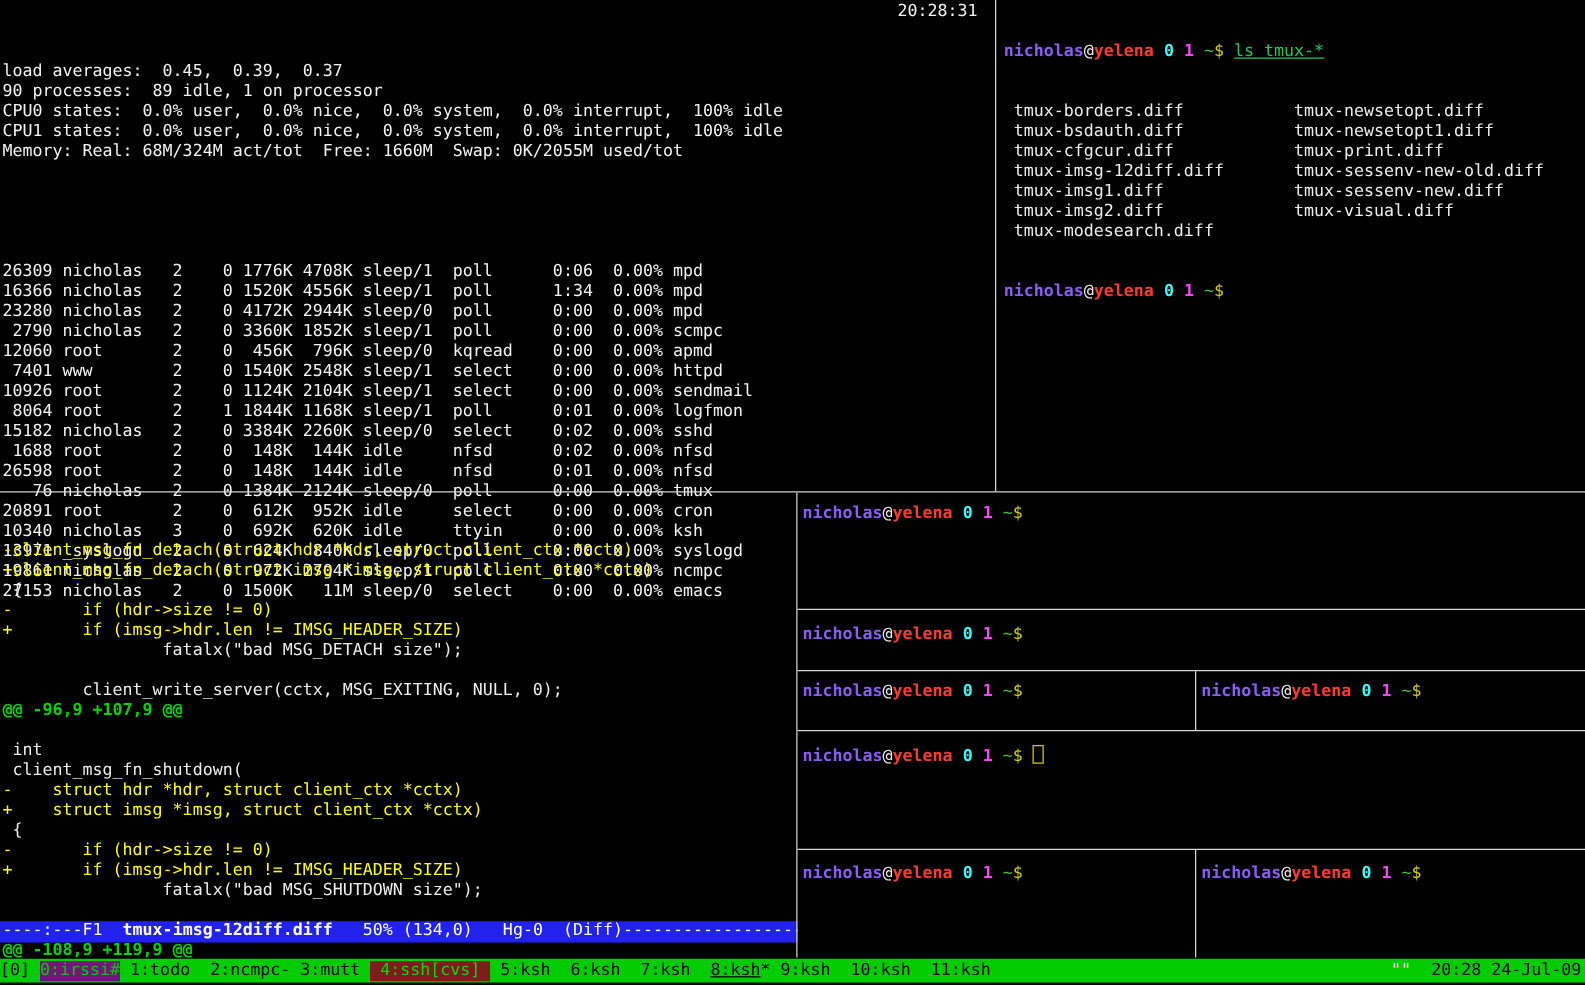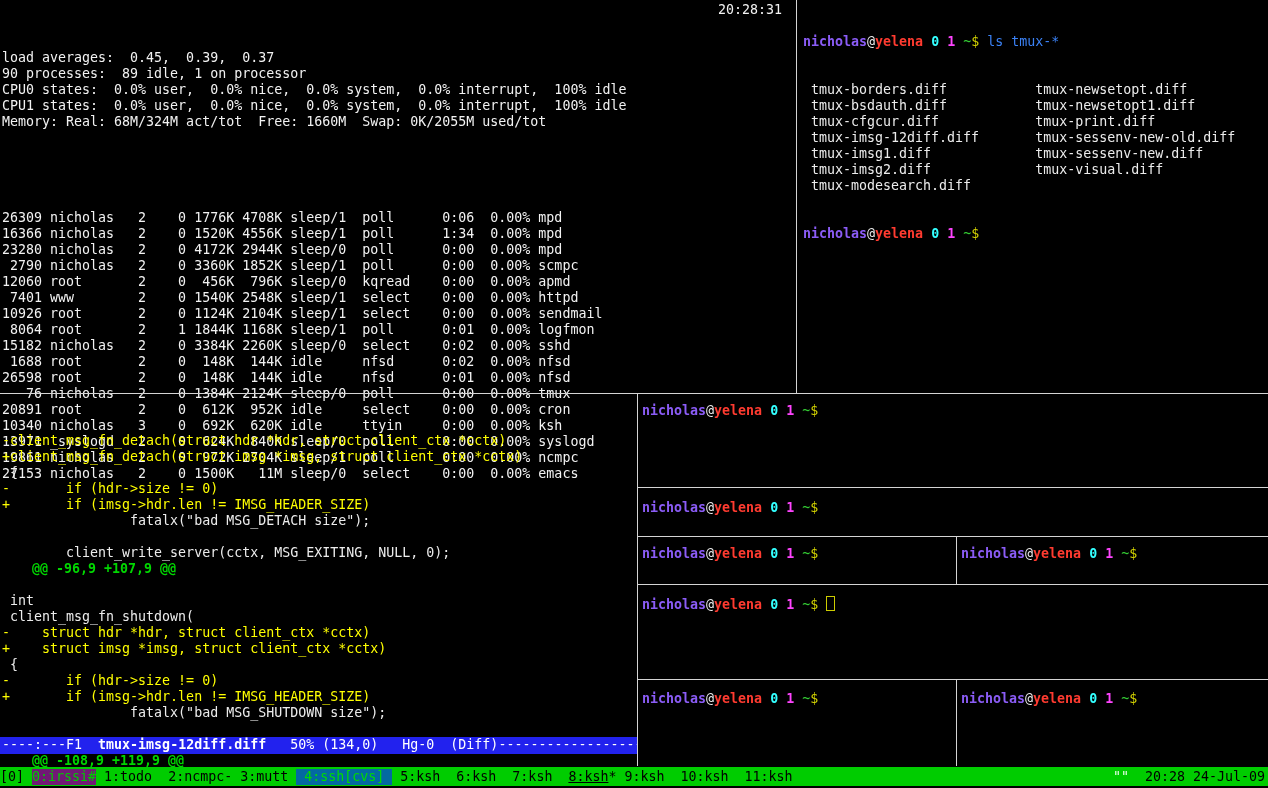--- a/index.html
+++ b/index.html
@@ -9,55 +9,55 @@
     color:#ececec;
   }
   .pane{position:absolute;white-space:pre;}
   .line{height:16px;white-space:pre;}
   .blank{height:16px;}
   
   #top-pane{left:2px;top:2px;width:790px;color:#f2f2f2;}
   #top-clock{position:absolute;top:0;left:716px;color:#f2f2f2;}
   
   #tr-pane{left:803px;top:2px;width:462px;}
-  .cmd{margin-left:8px;color:#3b82f6;}
+  .cmd{margin-left:8px;color:#22c55e;text-decoration:underline;}
   .indent1{padding-left:8px;}
   
   .p-user{color:#8b5cf6;font-weight:bold;}
   .p-at{color:#ececec;}
   .p-host{color:#ff3b30;font-weight:bold;}
   .p-n1{color:#33ffff;font-weight:bold;}
   .p-n2{color:#ff44ff;font-weight:bold;}
   .p-tilde{color:#33cc33;}
   .p-dollar{color:#cfcf00;}
   
   #emacs-pane{left:2px;top:401px;width:632px;}
   .d-del,.d-add{color:#ffff00;font-weight:normal;}
   .d-ctx{color:#ececec;}
-  .d-hunk{color:#00d700;font-weight:bold;margin-left:30px;}
+  .d-hunk{color:#00d700;font-weight:bold;}
   #modeline{
     position:absolute;left:-2px;top:336px;width:636px;height:17px;
     background:#2222ee;color:#ffffff;overflow:hidden;white-space:pre;padding-left:2px;
   }
   .ml-file{font-weight:bold;}
   
   .vline,.hline{position:absolute;background:#d4d4d4;}
   
   .br-line{position:absolute;white-space:pre;}
   .cursor-box{display:inline-block;width:7px;height:13px;border:1px solid #cccc00;margin-left:8px;vertical-align:-2px;}
   
   #status-bar{
     position:absolute;left:0;top:767px;width:1268px;height:19px;background:#00cc00;
     display:flex;align-items:center;color:#000;white-space:pre;
   }
   #status-bar span{white-space:pre;}
   .sb-session{color:#000;}
   .sb-irssi{background:#701a75;color:#00cc00;}
   .sb-green{color:#000;}
-  .sb-blue{background:#0369a1;color:#00dd00;padding:0 8px;}
+  .sb-blue{background:#7f1d1d;color:#00dd00;padding:0 8px;}
   .sb-current{color:#000;text-decoration:underline;}
   .sb-spacer{flex:1;}
   .sb-title{color:#e8ffe8;}
   .sb-clock{color:#000;margin:0 3px 0 16px;}
 </style>
 </head>
 <body>
 
 <div id="screen">
 

